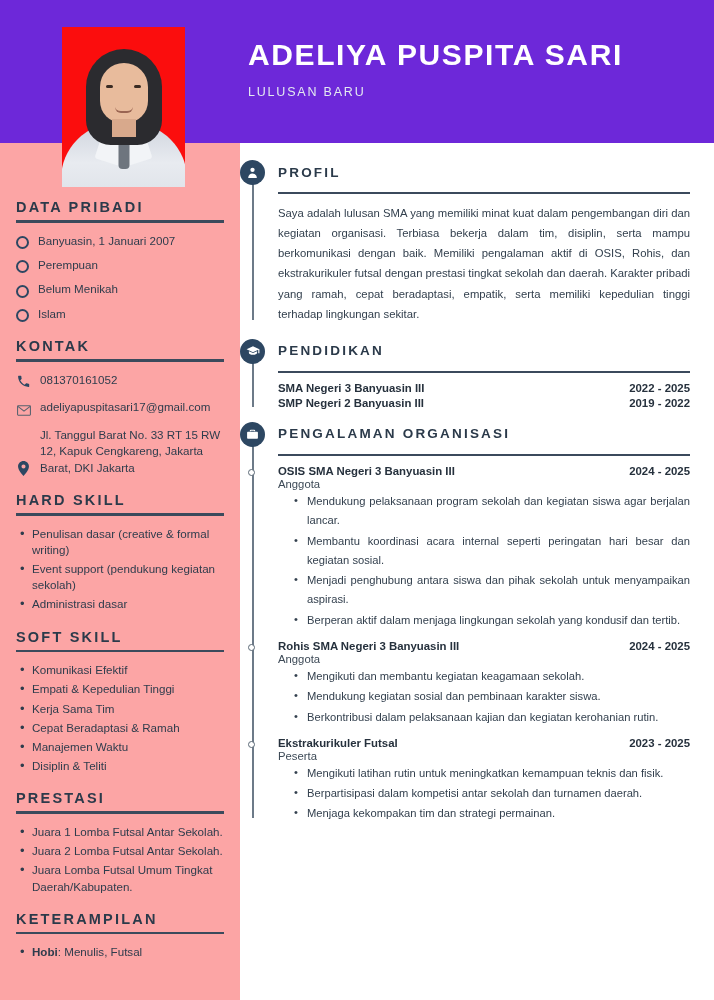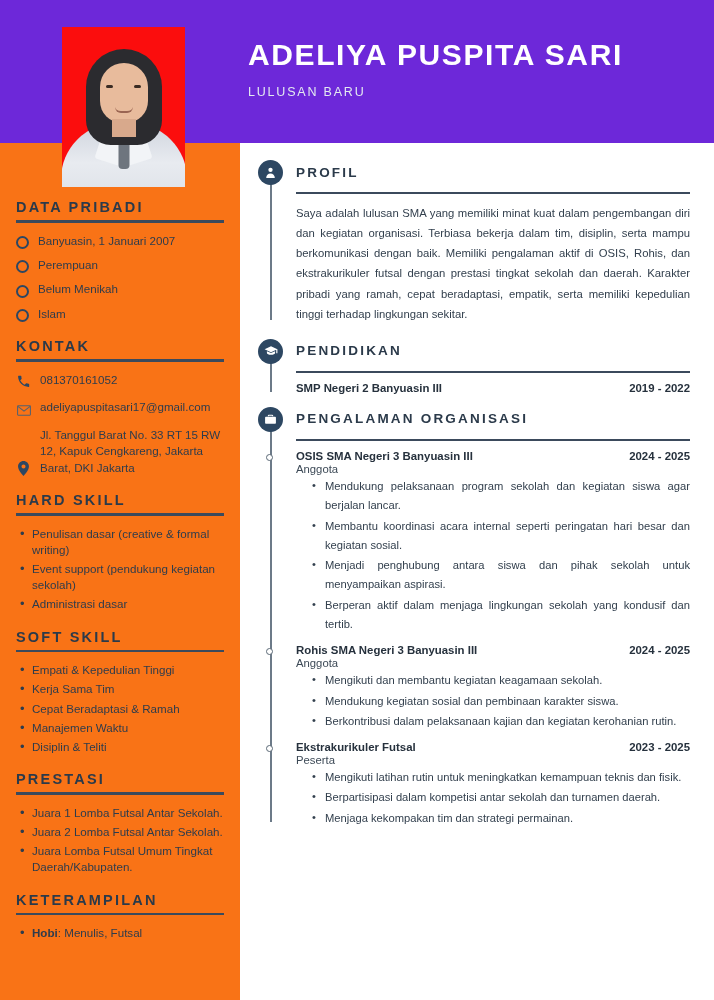--- a/index.html
+++ b/index.html
@@ -119,21 +119,21 @@
     width: 24px; height: 18px;
     background: #d8a98c;
   }
 
   
   .sidebar {
     position: absolute;
     left: 0; top: 143px;
     width: 240px;
     height: 857px;
-    background: #f97316;
+    background: #fca5a5;
     padding: 56px 16px 0 16px;
     z-index: 2;
   }
   .side-title {
     font-size: 14.5px;
     font-weight: bold;
     letter-spacing: 2.2px;
     color: #2b3a4a;
     margin-bottom: 5px;
   }
@@ -193,21 +193,21 @@
   ul.bullets li b { font-weight: bold; }
   .tight li { margin-bottom: 0px; }
 
   
   .main {
     position: absolute;
     left: 240px; top: 143px;
     width: 474px;
     height: 702px;
     background: #ffffff;
-    padding: 12px 24px 0 18px;
+    padding: 12px 24px 0 0;
     z-index: 2;
   }
   .section { position: relative; padding-left: 38px; }
 
   .sec-head {
     display: flex;
     align-items: center;
     gap: 12px;
     height: 34px;
   }
@@ -388,20 +388,21 @@
       <li>Penulisan dasar (creative &amp; formal writing)</li>
       <li>Event support (pendukung kegiatan sekolah)</li>
       <li>Administrasi dasar</li>
     </ul>
   </div>
 
   <div class="side-block">
     <div class="side-title">SOFT SKILL</div>
     <div class="side-rule"></div>
     <ul class="bullets tight">
+      <li>Komunikasi Efektif</li>
       <li>Empati &amp; Kepedulian Tinggi</li>
       <li>Kerja Sama Tim</li>
       <li>Cepat Beradaptasi &amp; Ramah</li>
       <li>Manajemen Waktu</li>
       <li>Disiplin &amp; Teliti</li>
     </ul>
   </div>
 
   <div class="side-block">
     <div class="side-title">PRESTASI</div>
@@ -446,20 +447,24 @@
       <svg width="14" height="14" viewBox="0 0 24 24" fill="#ffffff">
         <path d="M12 4 1 9l11 5 9-4.1V16h2V9z"></path>
         <path d="M5 12.3v3.2c0 1.7 3.1 3.1 7 3.1s7-1.4 7-3.1v-3.2l-7 3.2z"></path>
       </svg>
     </div>
     <div class="timeline" style="bottom:2px;"></div>
     <div class="sec-head">
       <span class="sec-title">PENDIDIKAN</span>
     </div>
     <div class="sec-rule"></div>
+    <div class="edu-row">
+      <span>SMA Negeri 3 Banyuasin III</span>
+      <span>2022 - 2025</span>
+    </div>
     <div class="edu-row">
       <span>SMP Negeri 2 Banyuasin III</span>
       <span>2019 - 2022</span>
     </div>
   </section>
 
   <section class="section">
     <div class="sec-icon">
       <svg width="13" height="13" viewBox="0 0 24 24" fill="#ffffff">
         <path d="M9 3h6a2 2 0 012 2v1h-2V5H9v1H7V5a2 2 0 012-2z"></path>

